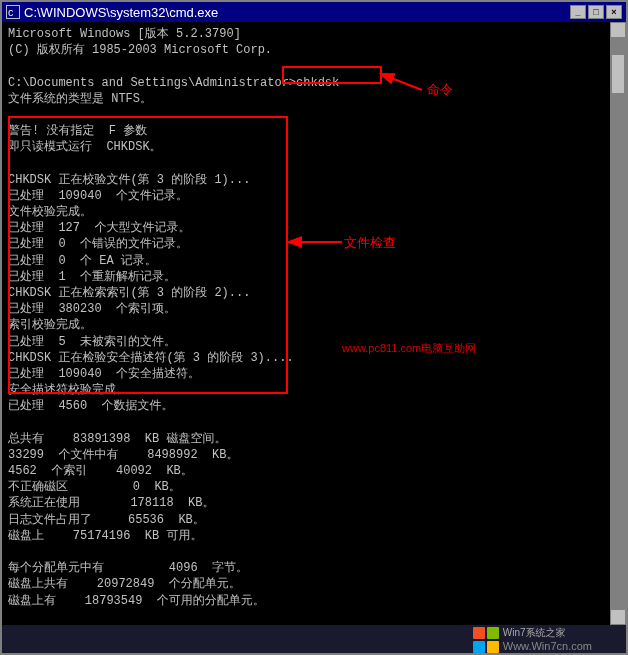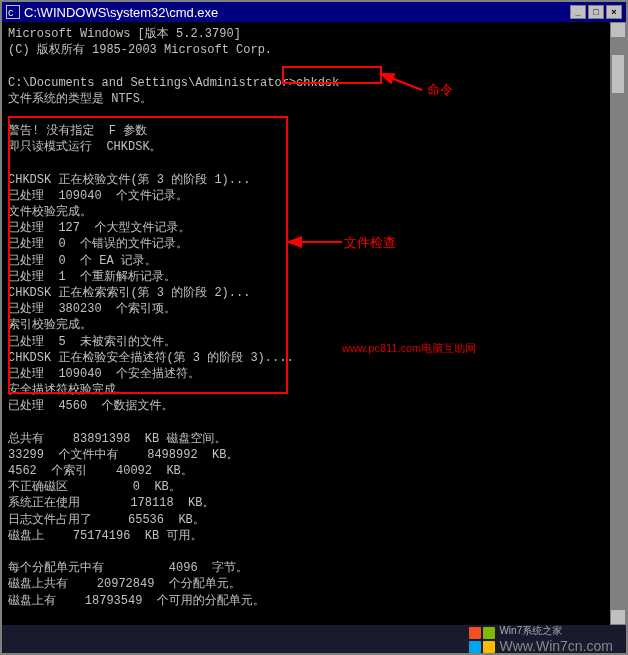--- a/index.html
+++ b/index.html
@@ -125,21 +125,21 @@
       flex-shrink: 0;
       position: relative;
     }
     .watermark-text {
       color: #aaa;
       font-size: 10px;
       font-family: 'Arial', sans-serif;
     }
     .watermark-small {
       color: #888;
-      font-size: 14px;
+      font-size: 11px;
       font-family: 'Arial', sans-serif;
     }
   </style>
 </head>
 <body>
 
 <div class="window">
 
   <div class="title-bar">
     <div class="title-bar-left">
@@ -220,21 +220,21 @@
     </svg>
 
     <div class="scrollbar" style="position:absolute;right:0;top:0;bottom:0;">
       <div class="scrollbar-btn">▲</div>
       <div class="scrollbar-thumb"></div>
       <div class="scrollbar-btn" style="position:absolute;bottom:0;width:16px;">▼</div>
     </div>
   </div>
 
   <div class="bottom-bar">
-    <div style="display:flex; align-items:center; margin-right: 5px;">
+    <div style="display:flex; align-items:center; margin-right: 26px;">
       <svg width="32" height="28" viewBox="0 0 32 28">
 
         <rect x="2" y="2" width="12" height="12" fill="#f25022" rx="1"></rect>
         <rect x="16" y="2" width="12" height="12" fill="#7fba00" rx="1"></rect>
         <rect x="2" y="16" width="12" height="12" fill="#00a4ef" rx="1"></rect>
         <rect x="16" y="16" width="12" height="12" fill="#ffb900" rx="1"></rect>
       </svg>
       <div>
         <div class="watermark-text">Win7系统之家</div>
         <div class="watermark-small">Www.Win7cn.com</div>

